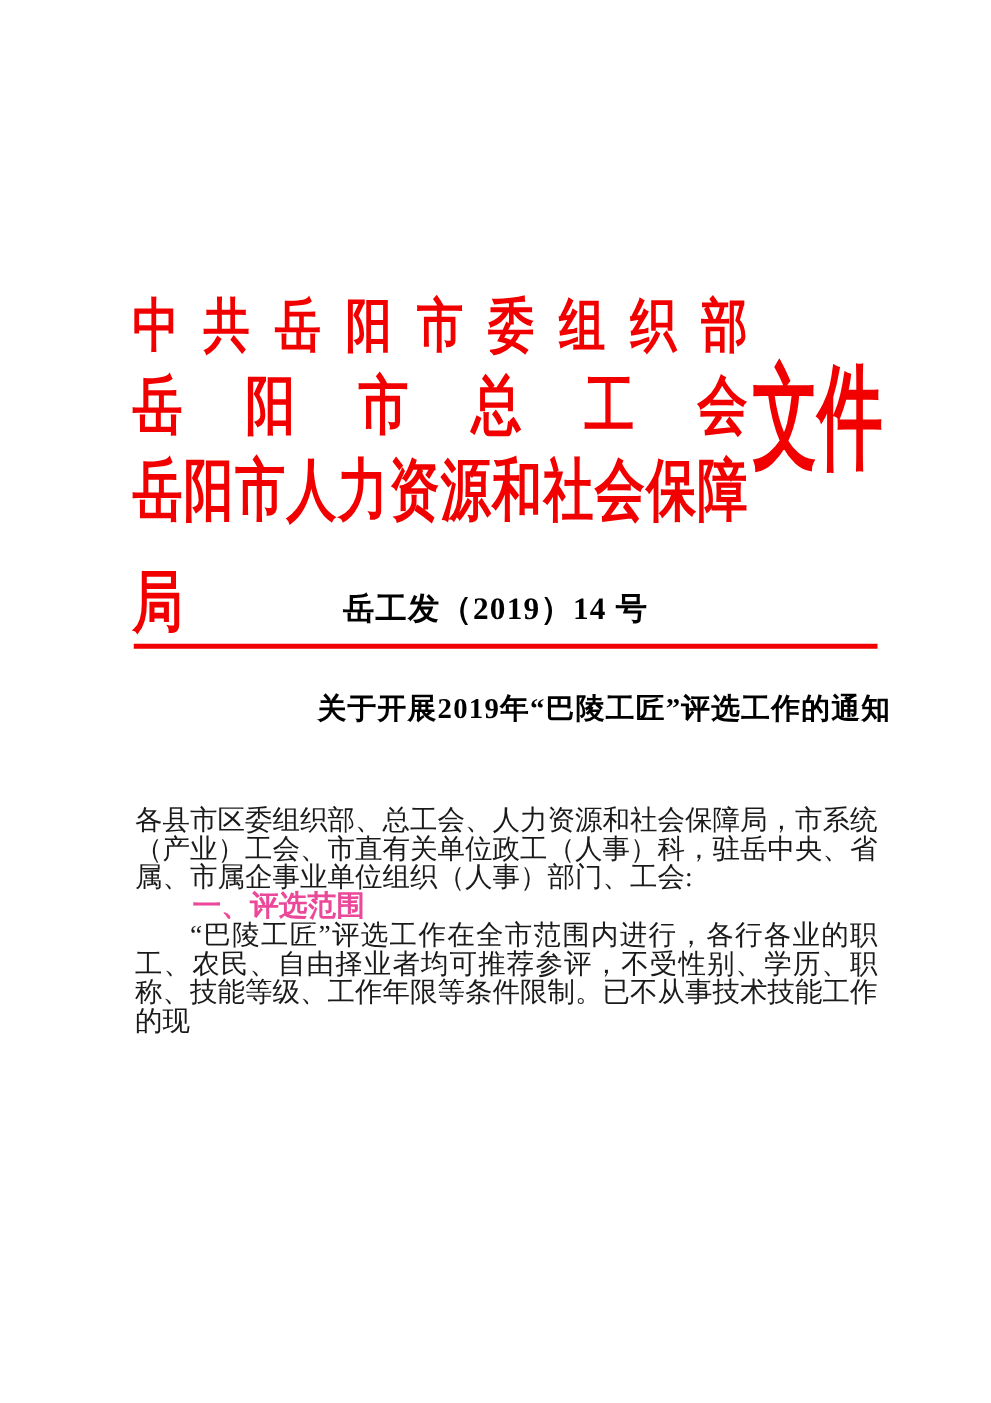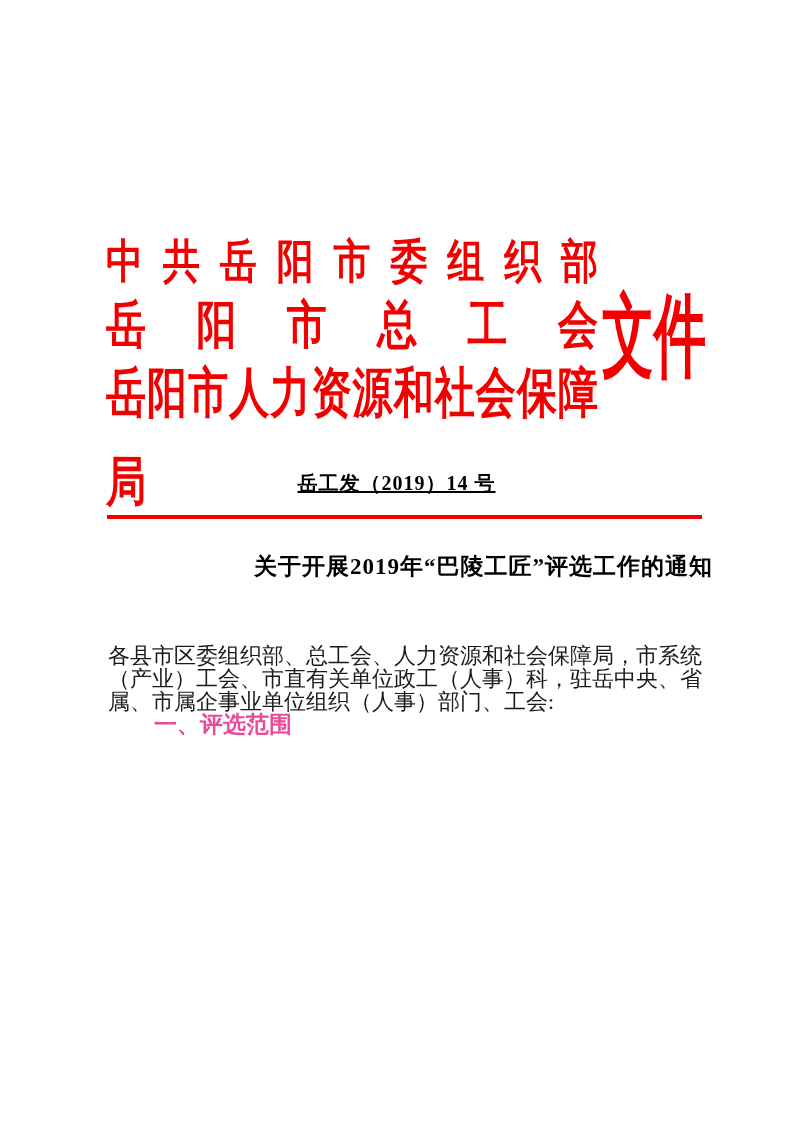--- a/index.html
+++ b/index.html
@@ -40,24 +40,23 @@
     transform:scaleY(1.75);transform-origin:center;
     align-self:center;
     margin-top:14px;margin-left:4px;
     white-space:nowrap;
   }
 
   
   .doc-number{
     position:absolute;top:422px;left:0;width:100%;
     text-align:center;
-    font-size:20px;font-weight:bold;
+    font-size:25px;font-weight:bold;
     letter-spacing:1px;
     color:#000;
-    text-decoration:underline;
   }
   .red-rule{
     position:absolute;top:467px;left:107px;
     width:595px;height:4px;
     background:var(--red);
   }
 
   
   .title{
     position:absolute;top:503px;left:80px;width:633px;
@@ -101,15 +100,16 @@
 
   <div class="doc-number">岳工发（2019）14 号</div>
 
   <div class="red-rule"></div>
 
   <div class="title">关于开展2019年“巴陵工匠”评选工作的通知</div>
 
   <div class="body-text">
     <p class="address">各县市区委组织部、总工会、人力资源和社会保障局，市系统（产业）工会、市直有关单位政工（人事）科，驻岳中央、省属、市属企事业单位组织（人事）部门、工会:</p>
     <p class="heading">一、评选范围</p>
+    <p class="indent">“巴陵工匠”评选工作在全市范围内进行，各行各业的职工、农民、自由择业者均可推荐参评，不受性别、学历、职称、技能等级、工作年限等条件限制。已不从事技术技能工作的现</p>
   </div>
 
 </div>
 
 </body></html>

